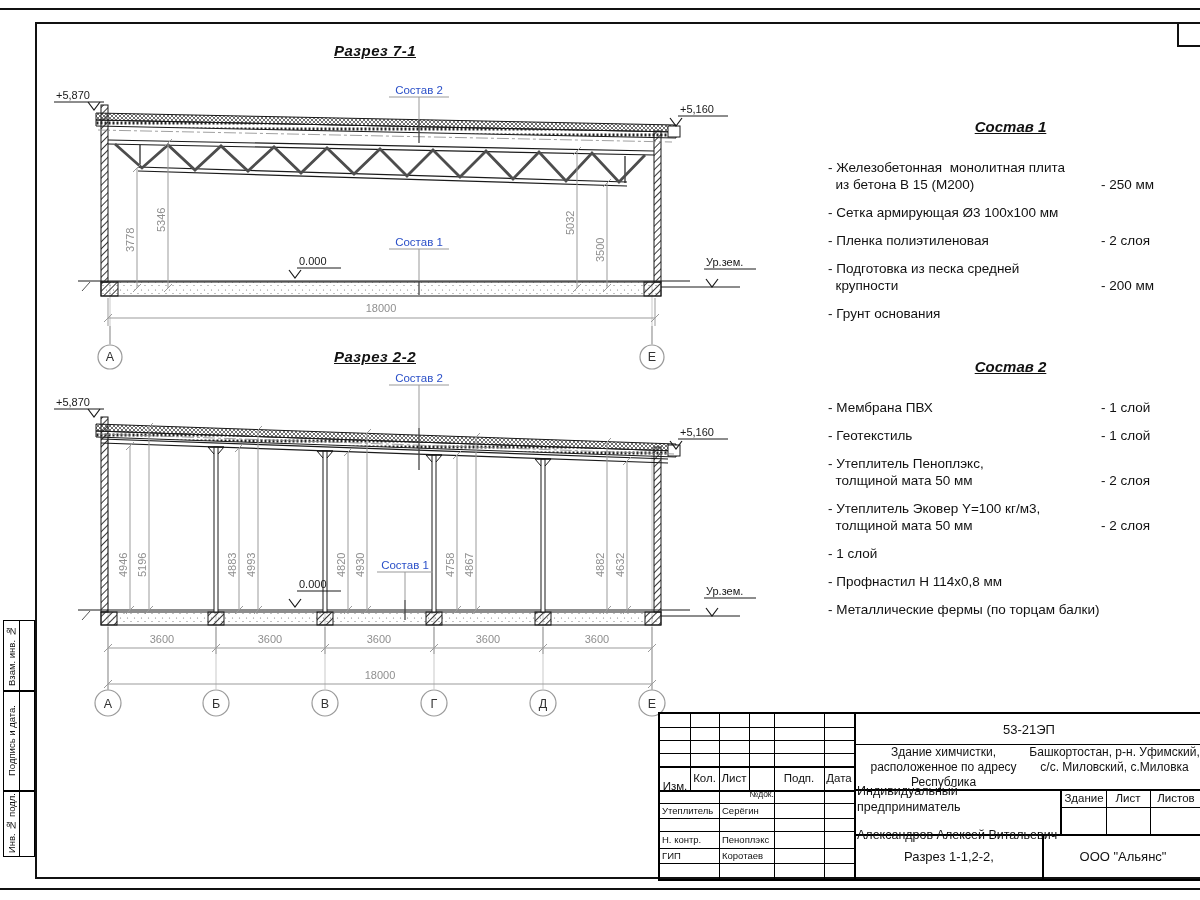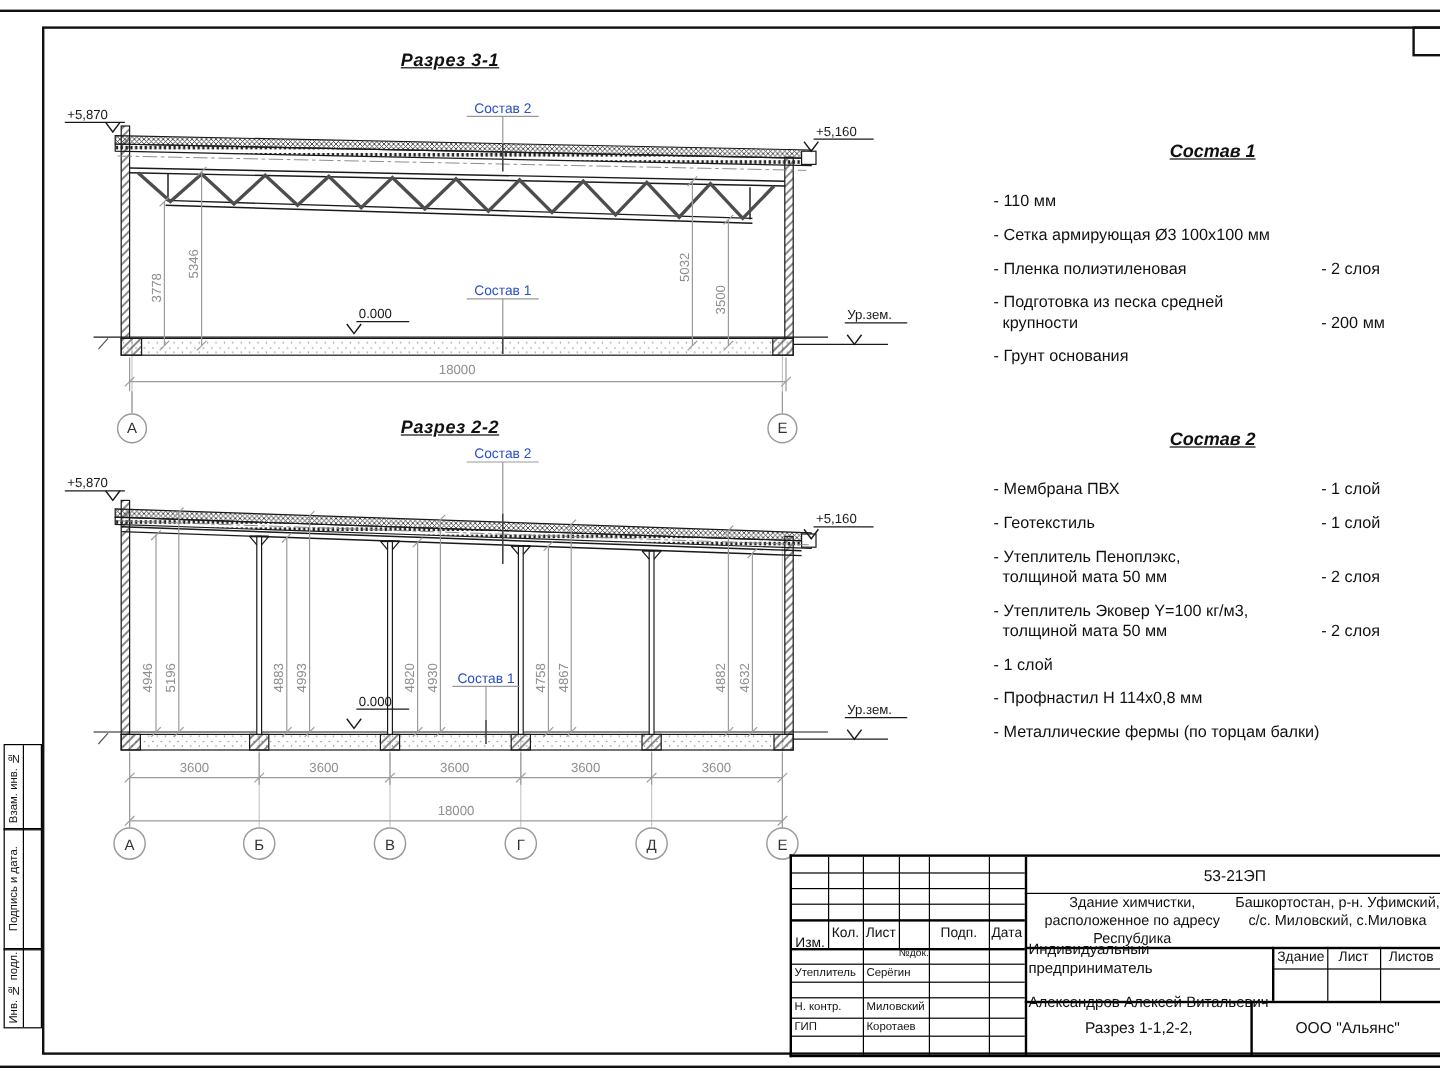--- a/index.html
+++ b/index.html
@@ -304,27 +304,29 @@
     </g>
     <text x="108" y="708" class="bubtxt">А</text>
     <text x="216" y="708" class="bubtxt">Б</text>
     <text x="325" y="708" class="bubtxt">В</text>
     <text x="434" y="708" class="bubtxt">Г</text>
     <text x="543" y="708" class="bubtxt">Д</text>
     <text x="652" y="708" class="bubtxt">Е</text>
   </g>
 </svg>
 
-<div class="abs sec-title" style="left:275px;top:42px;width:200px;">Разрез 3-1</div>
+<div class="abs sec-title" style="left:275px;top:42px;width:200px;">Разрез 7-1</div>
 <div class="abs sec-title" style="left:275px;top:348px;width:200px;">Разрез 2-2</div>
 
 <div class="abs sostav" style="left:828px;top:118px;">
   <div class="s-title">Состав 1</div>
   <div class="s-item">
-    <div class="s-val">- 110 мм</div>
+    <div class="s-name">- Железобетонная  монолитная плита
+  из бетона В 15 (М200)</div>
+    <div class="s-val">- 250 мм</div>
   </div>
   <div class="s-item">
     <div class="s-name">- Сетка армирующая Ø3 100х100 мм</div>
     <div class="s-val"></div>
   </div>
   <div class="s-item">
     <div class="s-name">- Пленка полиэтиленовая</div>
     <div class="s-val">-  2 слоя</div>
   </div>
   <div class="s-item">
@@ -413,21 +415,21 @@
   <div class="cell" style="left:0;top:52px;width:30px;height:40px;font-size:11.5px;">Изм.</div>
   <div class="cell" style="left:30px;top:52px;width:29px;height:24px;font-size:11.5px;">Кол.</div>
   <div class="cell" style="left:59px;top:52px;width:30px;height:24px;font-size:11.5px;">Лист</div>
   <div class="cell" style="left:89px;top:68px;width:25px;height:24px;font-size:8.5px;">№док.</div>
   <div class="cell" style="left:114px;top:52px;width:50px;height:24px;font-size:11.5px;">Подп.</div>
   <div class="cell" style="left:164px;top:52px;width:30px;height:24px;font-size:11.5px;">Дата</div>
 
   <div class="lcell" style="left:2px;top:89px;width:56px;height:15px;font-size:9.5px;">Утеплитель</div>
   <div class="lcell" style="left:62px;top:89px;width:52px;height:15px;font-size:9.5px;">Серёгин</div>
   <div class="lcell" style="left:2px;top:117px;width:56px;height:17px;font-size:9.5px;">Н. контр.</div>
-  <div class="lcell" style="left:62px;top:117px;width:52px;height:17px;font-size:9.5px;">Миловский</div>
+  <div class="lcell" style="left:62px;top:117px;width:52px;height:17px;font-size:9.5px;">Пеноплэкс</div>
   <div class="lcell" style="left:2px;top:134px;width:56px;height:15px;font-size:9.5px;">ГИП</div>
   <div class="lcell" style="left:62px;top:134px;width:52px;height:15px;font-size:9.5px;">Коротаев</div>
 
   <div class="ln" style="left:194px;top:30px;width:348px;height:1px;"></div>
   <div class="ln" style="left:194px;top:75px;width:348px;height:2px;"></div>
   <div class="ln" style="left:400px;top:93px;width:142px;height:1px;"></div>
   <div class="ln" style="left:194px;top:120px;width:348px;height:2px;"></div>
   <div class="ln" style="left:400px;top:75px;width:2px;height:45px;"></div>
   <div class="ln" style="left:446px;top:75px;width:1px;height:45px;"></div>
   <div class="ln" style="left:490px;top:75px;width:1px;height:45px;"></div>

